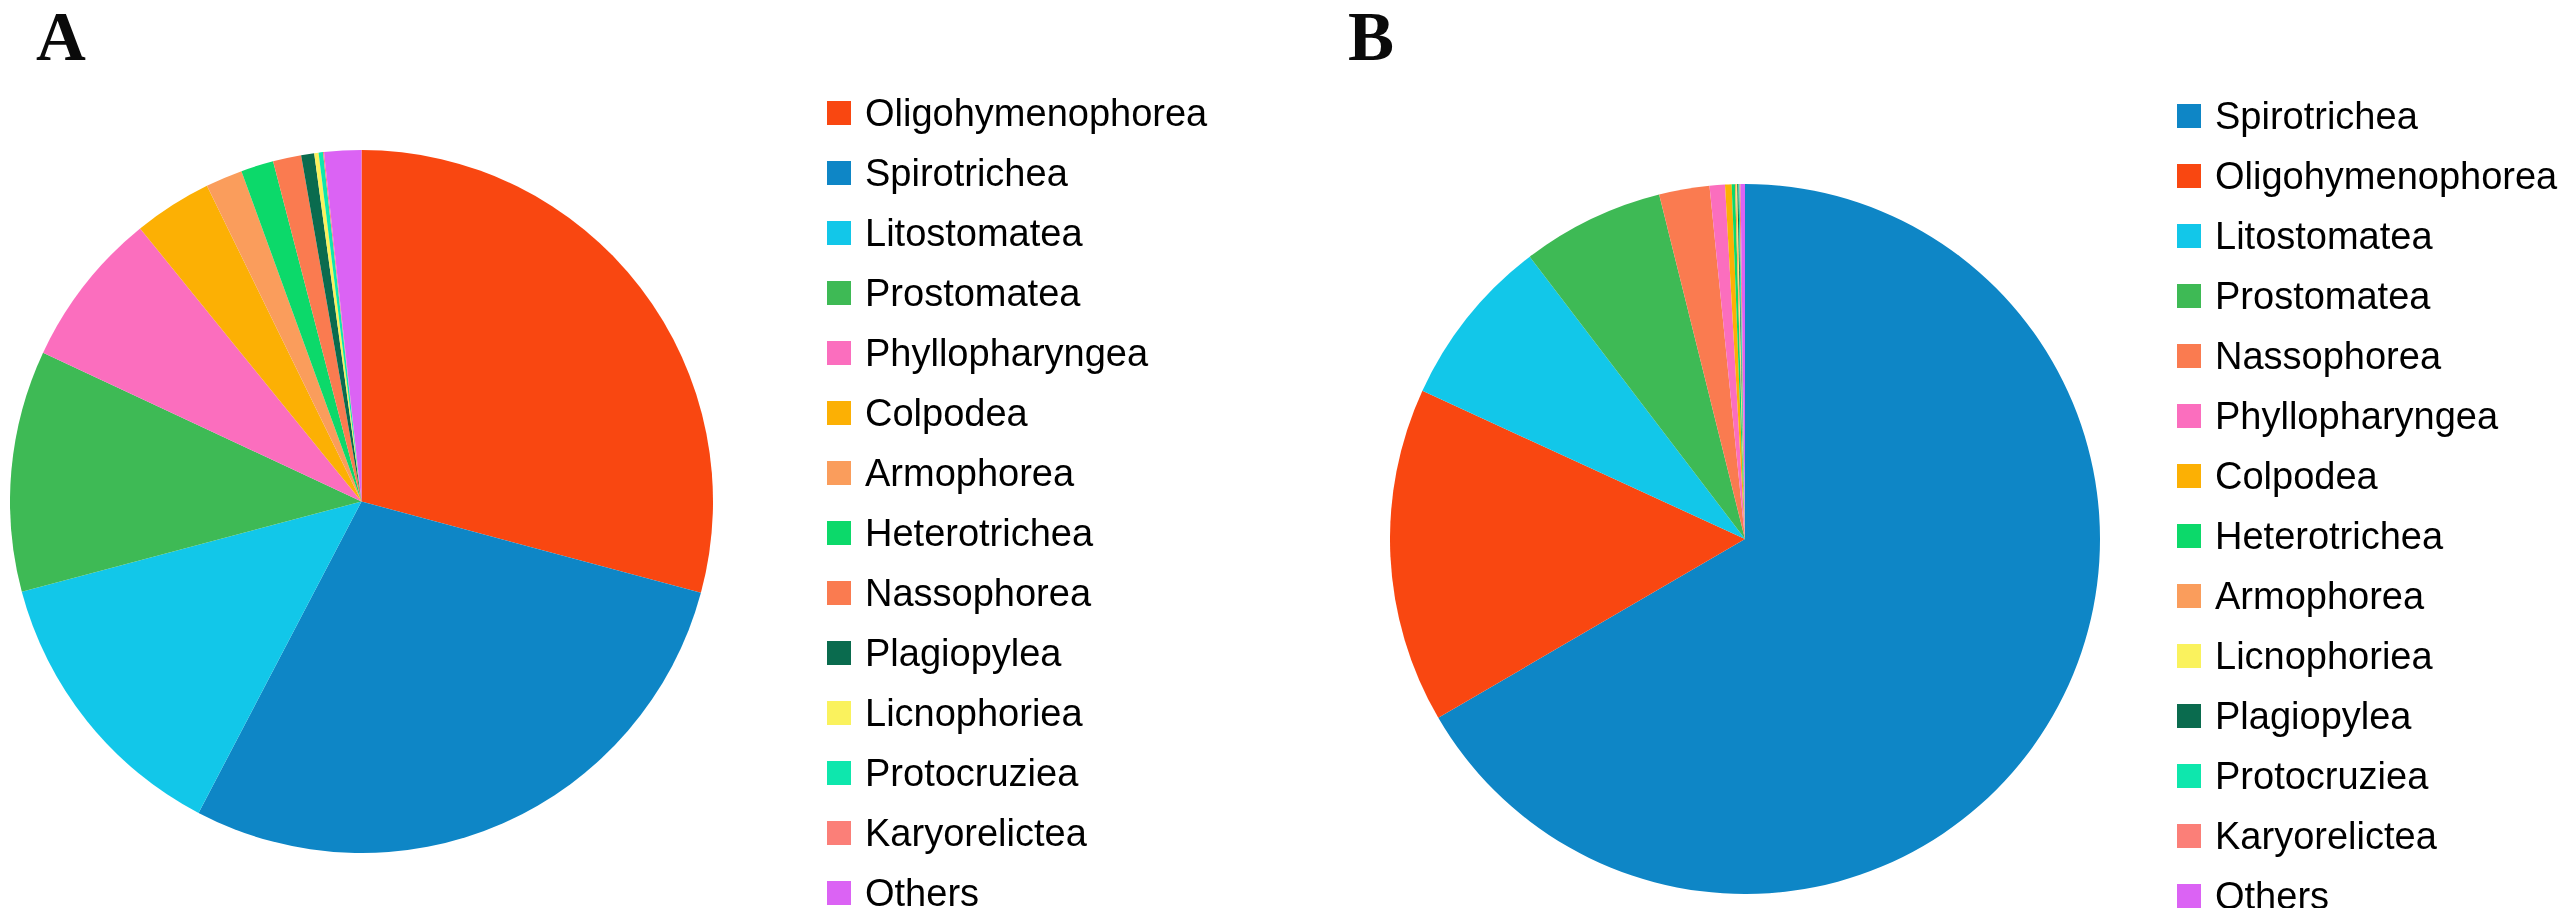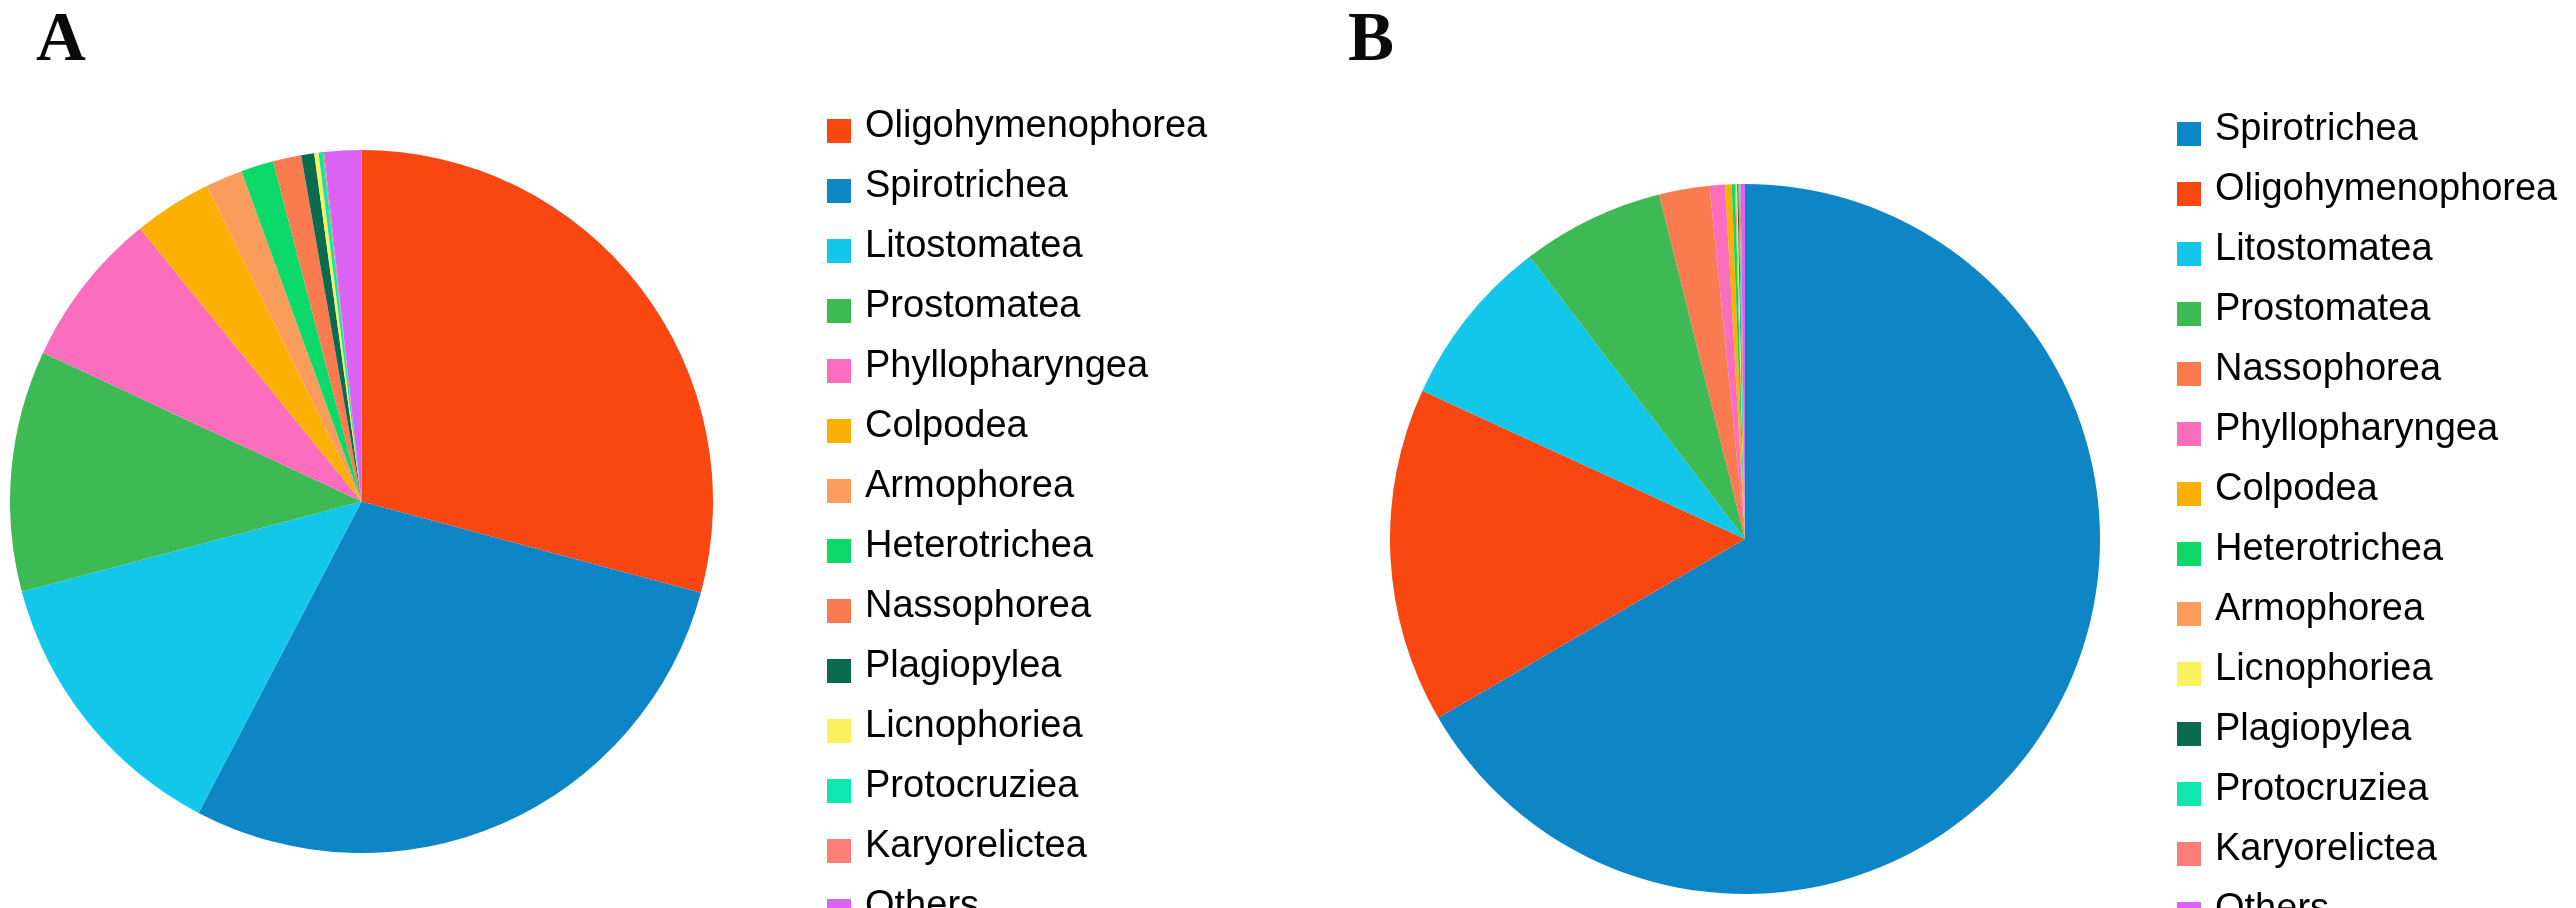--- a/index.html
+++ b/index.html
@@ -33,21 +33,21 @@
     position: absolute;
     margin: 0;
     padding: 0;
     list-style: none;
   }
   #legend-0 { left: 827px; top: 83px; }
   #legend-1 { left: 2177px; top: 86px; }
 
   ul.legend li {
     display: flex;
-    align-items: flex-end;
+    align-items: center;
     height: 60px;
     white-space: nowrap;
   }
   .swatch {
     display: inline-block;
     width: 24px;
     height: 24px;
     margin-right: 14px;
     flex: 0 0 auto;
   }

